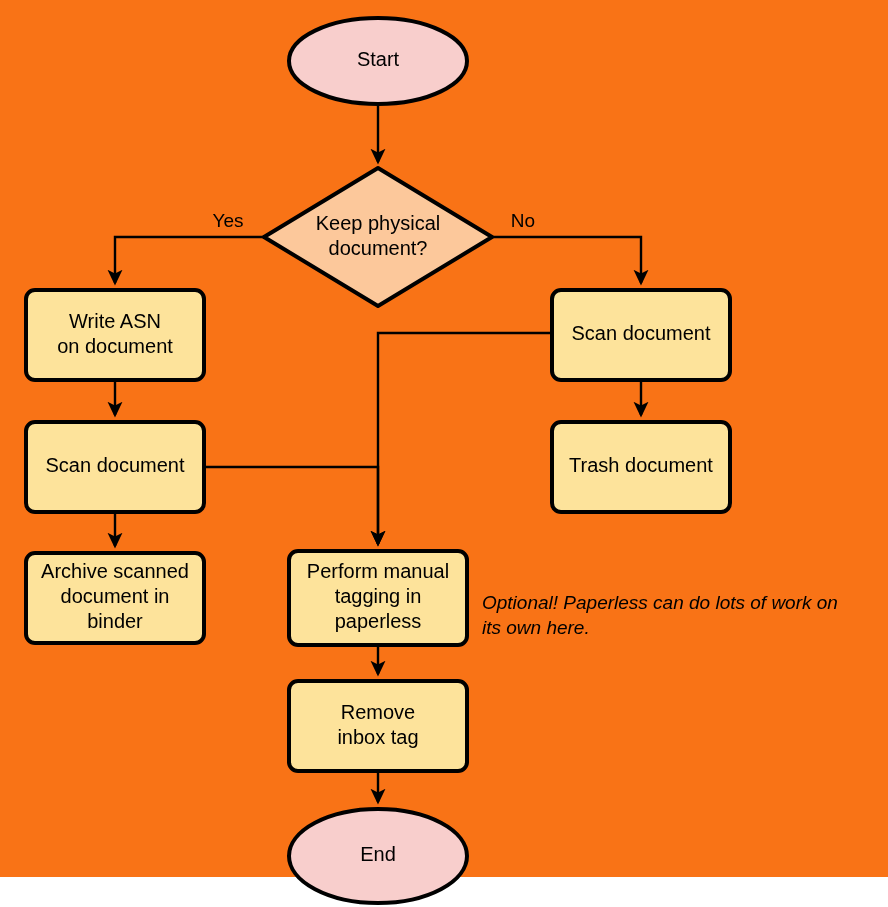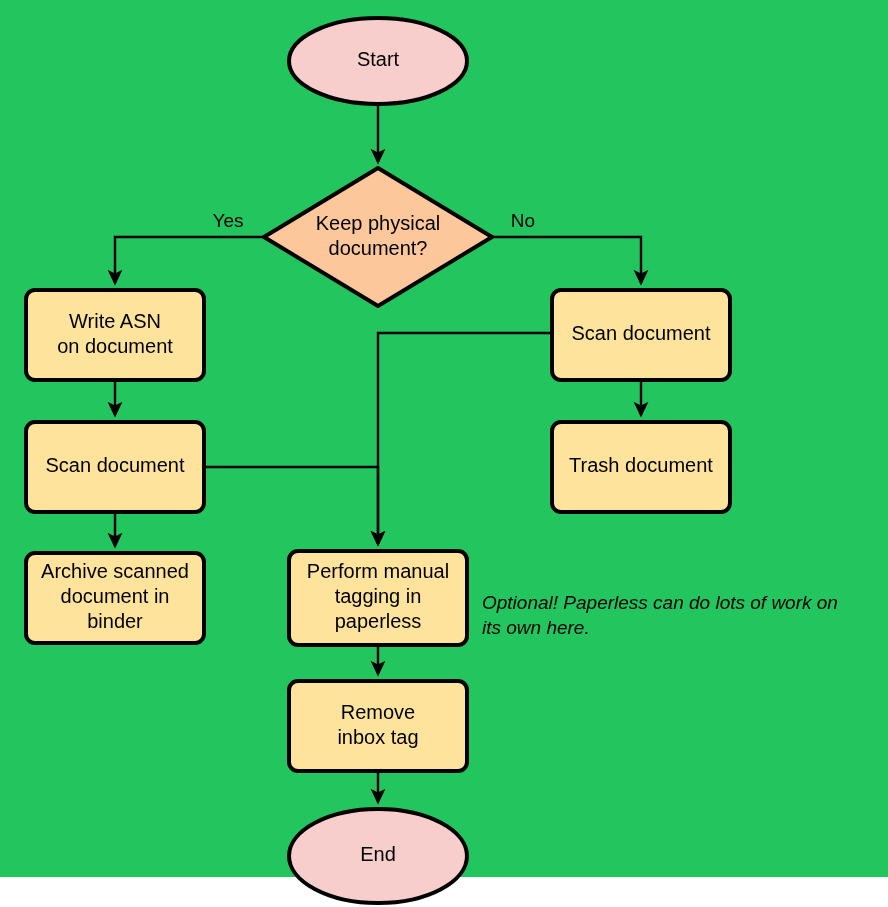--- a/index.html
+++ b/index.html
@@ -10,21 +10,21 @@
   body {
     width: 888px;
     height: 907px;
     font-family: "Liberation Sans", sans-serif;
     overflow: hidden;
   }
   #flowchart-root {
     position: relative;
     width: 888px;
     height: 877px;
-    background: #22c55e;
+    background: #f97316;
   }
   svg.flow-canvas {
     position: absolute;
     top: 0;
     left: 0;
     width: 888px;
     height: 907px;
     display: block;
   }
   .node-shape {

